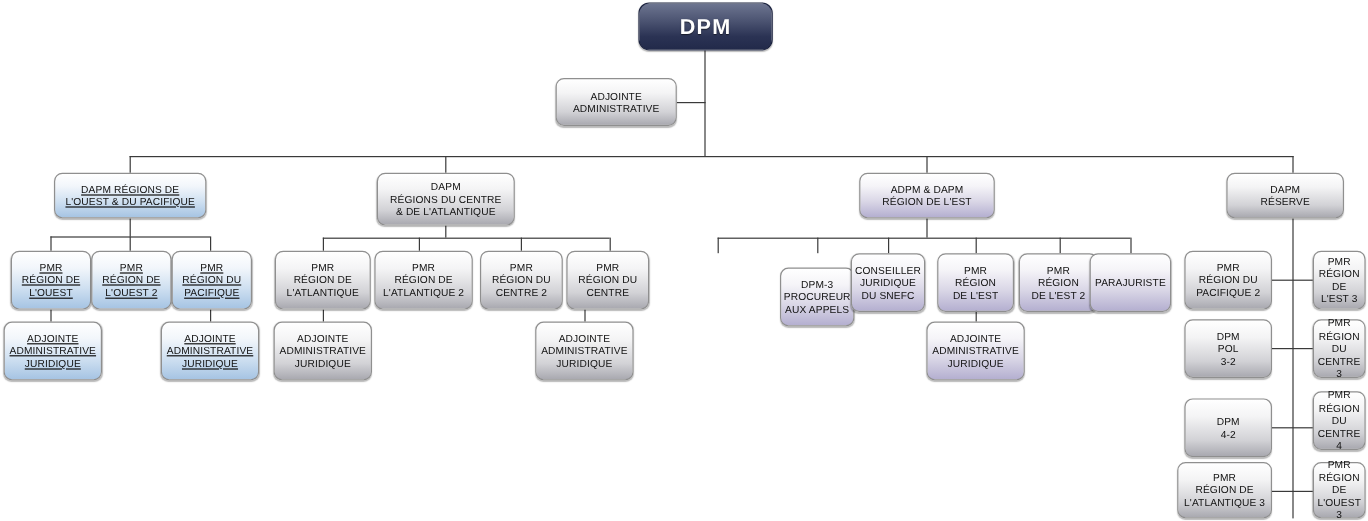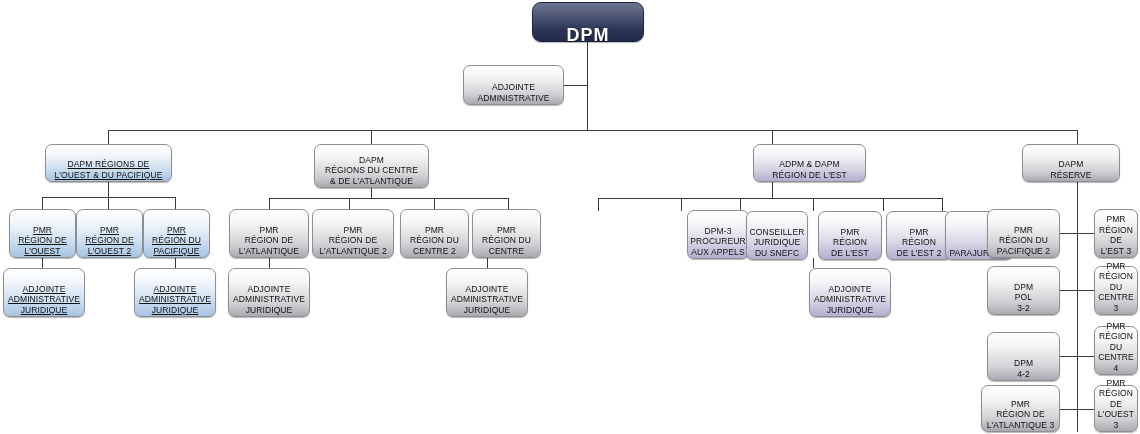--- a/index.html
+++ b/index.html
@@ -1,33 +1,33 @@
 <!DOCTYPE html>
 <html><head>
 <meta charset="utf-8">
 <style>
   html,body{margin:0;padding:0;background:#ffffff;}
   body{font-family:"Liberation Sans", sans-serif;}
   #chart{position:relative;width:1140px;height:434px;background:#ffffff;overflow:hidden;}
 
   .box{position:absolute;box-sizing:border-box;border:1px solid #8f8f8f;border-radius:7px;
-       display:flex;align-items:flex-end;justify-content:center;text-align:center;
+       display:flex;align-items:center;justify-content:center;text-align:center;
        font-size:8.5px;line-height:10.5px;letter-spacing:.1px;color:#121212;
        padding:1px 2px;z-index:3;
        box-shadow:0 1px 1px rgba(0,0,0,.28);
        text-transform:uppercase;font-stretch:condensed;}
   .box span{display:block;width:100%;}
 
   
   .p-dark{background:linear-gradient(180deg,#6d7590 0%,#4a5270 40%,#2b3354 72%,#222a4a 100%);
           border:1px solid #1d2440;color:#ffffff;font-size:18px;font-weight:bold;
           letter-spacing:1px;text-shadow:0 1px 1px rgba(0,0,0,.55);border-radius:9px;}
   .p-gray{background:linear-gradient(180deg,#ffffff 0%,#f4f4f5 30%,#d2d2d6 72%,#a9a9b0 100%);}
   .p-blue{background:linear-gradient(180deg,#ffffff 0%,#f2f6fb 28%,#cfe0f1 64%,#a6c4e3 100%);text-decoration:underline;}
-  .p-purple{background:linear-gradient(180deg,#ffffff 0%,#f5f4f8 28%,#d9d6e6 64%,#b4afd0 100%);margin-left:37px;}
+  .p-purple{background:linear-gradient(180deg,#ffffff 0%,#f5f4f8 28%,#d9d6e6 64%,#b4afd0 100%);}
 
   
   .ln{position:absolute;background:#3a3a3a;z-index:1;}
   .lnv{width:1px;}
   .lnh{height:1px;}
 </style>
 </head>
 <body>
 
 <div id="chart">
@@ -188,21 +188,21 @@
       </span>
   </div>
   <div class="box p-gray" style="left:446px;top:268px;width:82px;height:49px;">
     <span>
         <div>ADJOINTE</div>
         <div>ADMINISTRATIVE</div>
         <div>JURIDIQUE</div>
       </span>
   </div>
 
-  <div class="box p-purple" style="left:650px;top:210px;width:62px;height:49px;">
+  <div class="box p-purple" style="left:650px;top:223px;width:62px;height:49px;">
     <span>
         <div>DPM-3</div>
         <div>PROCUREUR</div>
         <div>AUX APPELS</div>
       </span>
   </div>
   <div class="box p-purple" style="left:709px;top:211px;width:62px;height:49px;">
     <span>
         <div>CONSEILLER</div>
         <div>JURIDIQUE</div>

